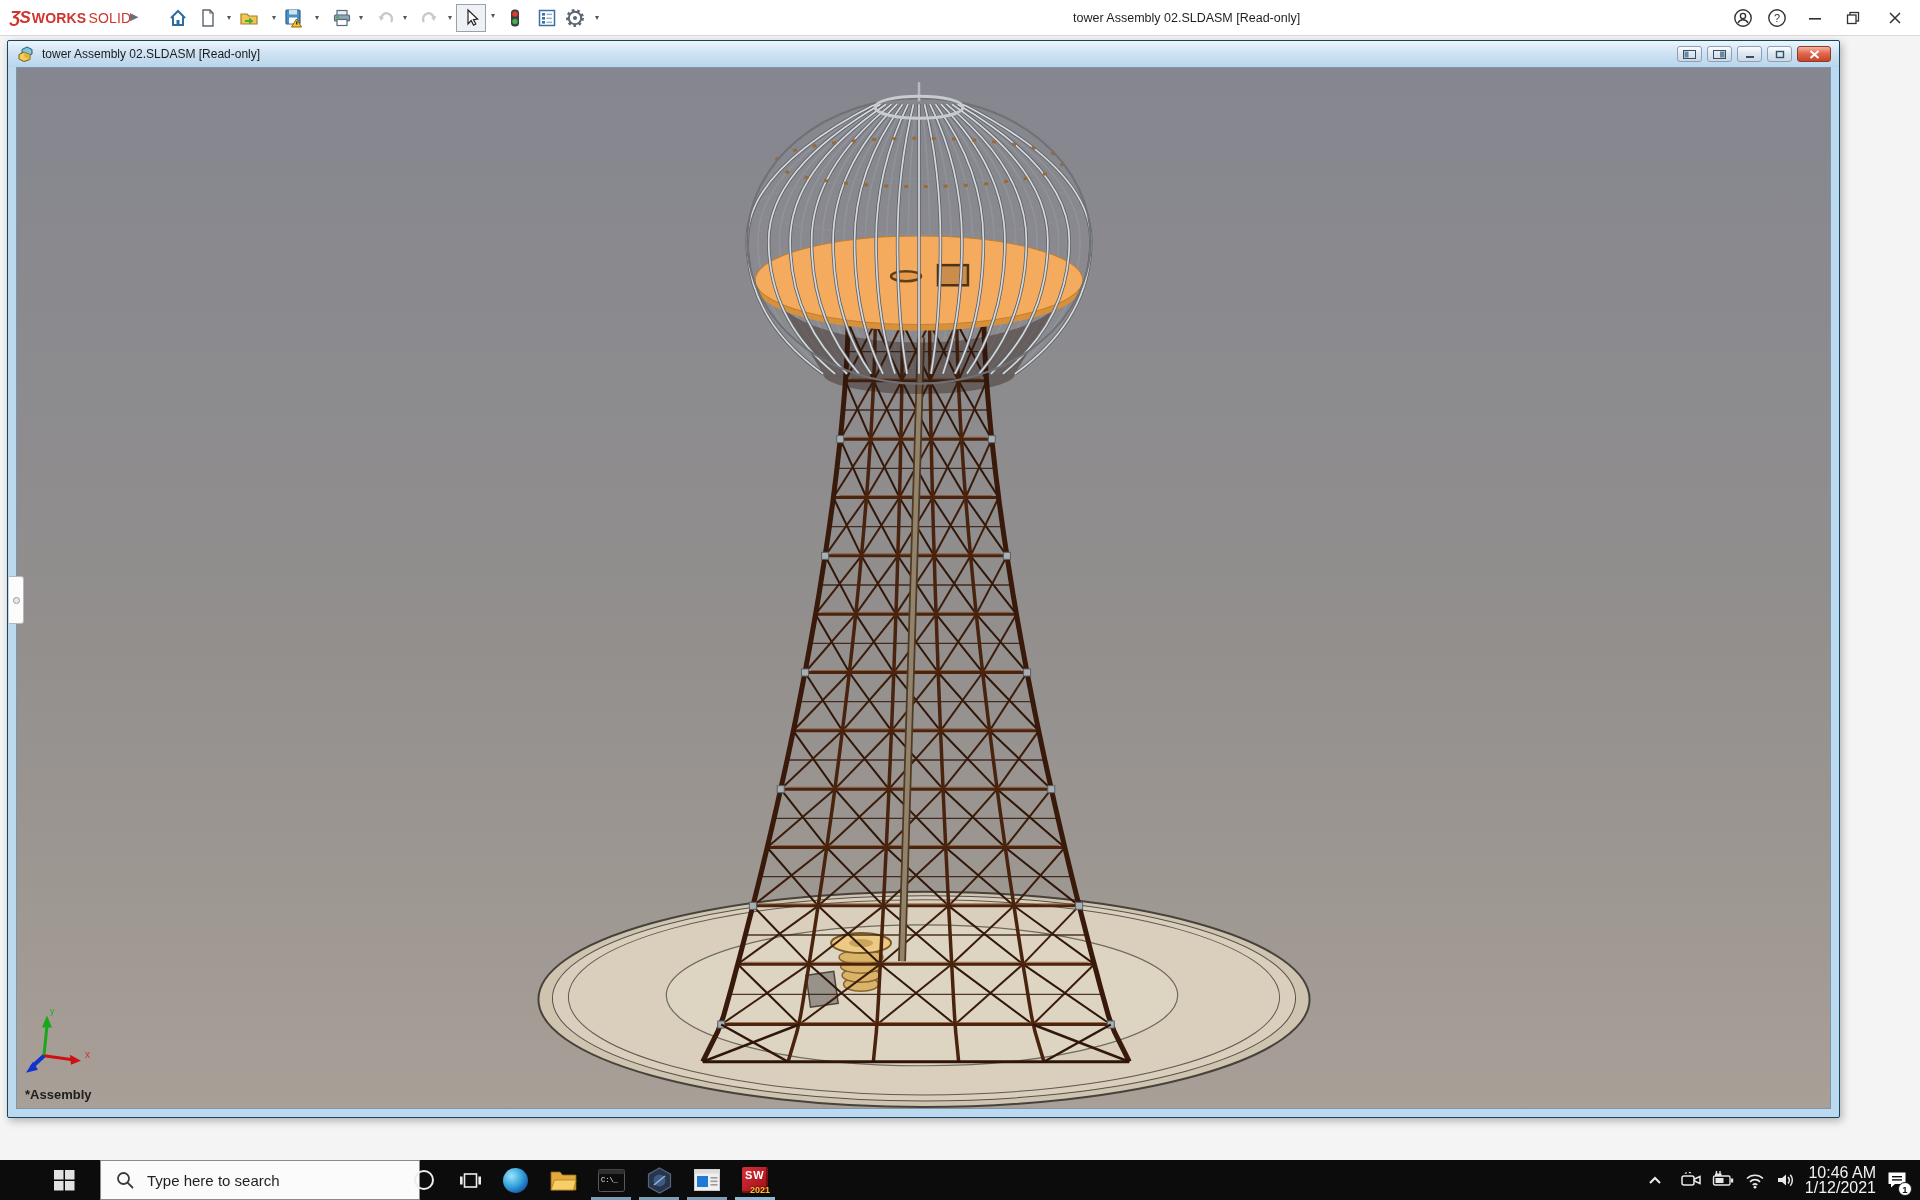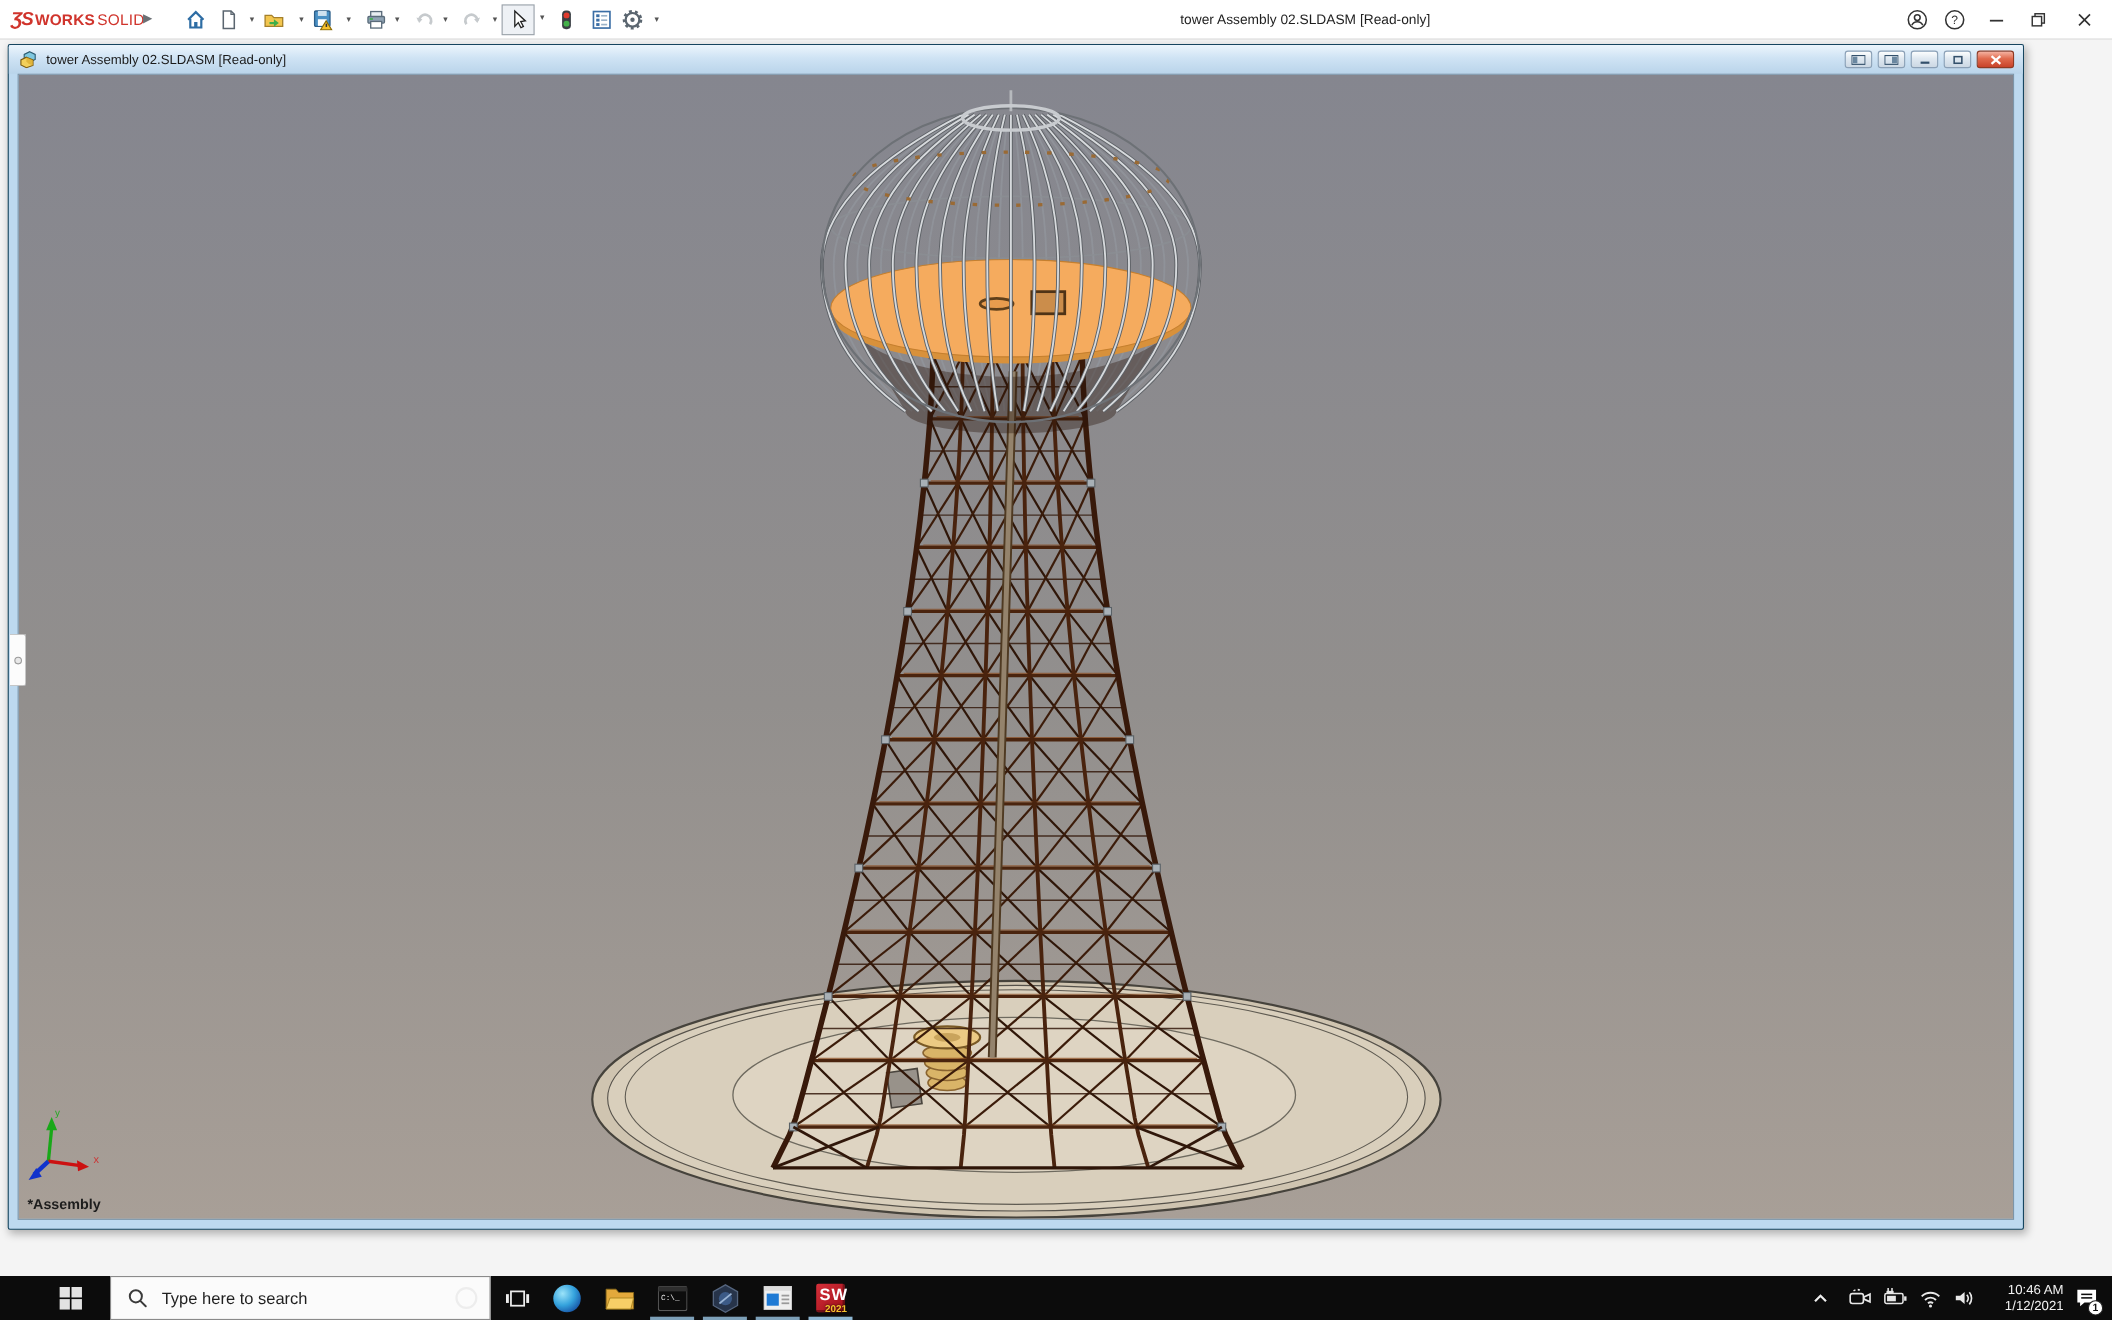--- a/index.html
+++ b/index.html
@@ -39,33 +39,33 @@
   #scene { position:absolute; left:0; top:0; width:100%; height:100%; }
   .orient-label { position:absolute; left:8px; bottom:6px; font-size:13px; font-weight:bold; color:#1d1d1d; }
   .side-tab { position:absolute; left:1px; top:535px; width:15px; height:48px; background:#fcfcfc;
     border:1px solid #b8b8b8; border-left:none; border-radius:0 3px 3px 0; z-index:12;
     display:flex; align-items:center; justify-content:center; }
   .side-tab .knob { width:7px; height:7px; border-radius:50%; border:1px solid #9a9a9a; background:#e8e8e8; }
 
   
   .taskbar { position:absolute; left:0; top:1160px; width:1920px; height:40px; background:#0c0c0c; z-index:40; }
   .tbtn { position:absolute; top:0; height:40px; display:flex; align-items:center; justify-content:center; }
-  .searchbox { position:absolute; left:100px; top:0; width:346px; height:40px; background:#fbfbfb;
+  .searchbox { position:absolute; left:100px; top:0; width:320px; height:40px; background:#fbfbfb;
     border:1px solid #8a8a8a; display:flex; align-items:center; }
   .searchbox .mag { margin-left:14px; }
   .searchbox .ph { margin-left:12px; font-size:15px; color:#1f1f1f; }
   .cortana-ring { width:20px; height:20px; border:2px solid #ededed; border-radius:50%; }
   .underline { position:absolute; bottom:0; height:3px; width:40px; background:#7da0b8; }
   .swtile { width:26px; height:26px; position:relative; border-radius:2px;
     background:linear-gradient(135deg,#d6303a,#9e0d18); box-shadow:inset -2px -2px 0 rgba(0,0,0,.35); }
-  .swtile .sw { position:absolute; left:3px; top:2px; color:#fff; font-weight:bold; font-size:15px; letter-spacing:1px; }
+  .swtile .sw { position:absolute; left:3px; top:2px; color:#fff; font-weight:bold; font-size:11px; letter-spacing:1px; }
   .swtile .yr { position:absolute; right:-2px; bottom:-2px; color:#f6c12e; font-weight:bold; font-size:9px;
     text-shadow:0 0 2px #000;padding-left:12px; }
   .tray-time { position:absolute; right:44px; top:5px; width:80px; text-align:right; color:#f2f2f2;
-    font-size:12px; line-height:15px; }
+    font-size:16px; line-height:15px; }
   .badge { position:absolute; right:2px; bottom:4px; width:14px; height:14px; border-radius:50%;
     background:#fff; border:1px solid #222; color:#111; font-size:9.5px; font-weight:bold;
     display:flex; align-items:center; justify-content:center; }
   svg { display:block; }
 </style>
 </head>
 <body>
 
 <div class="appbar">
   <div class="logo">

